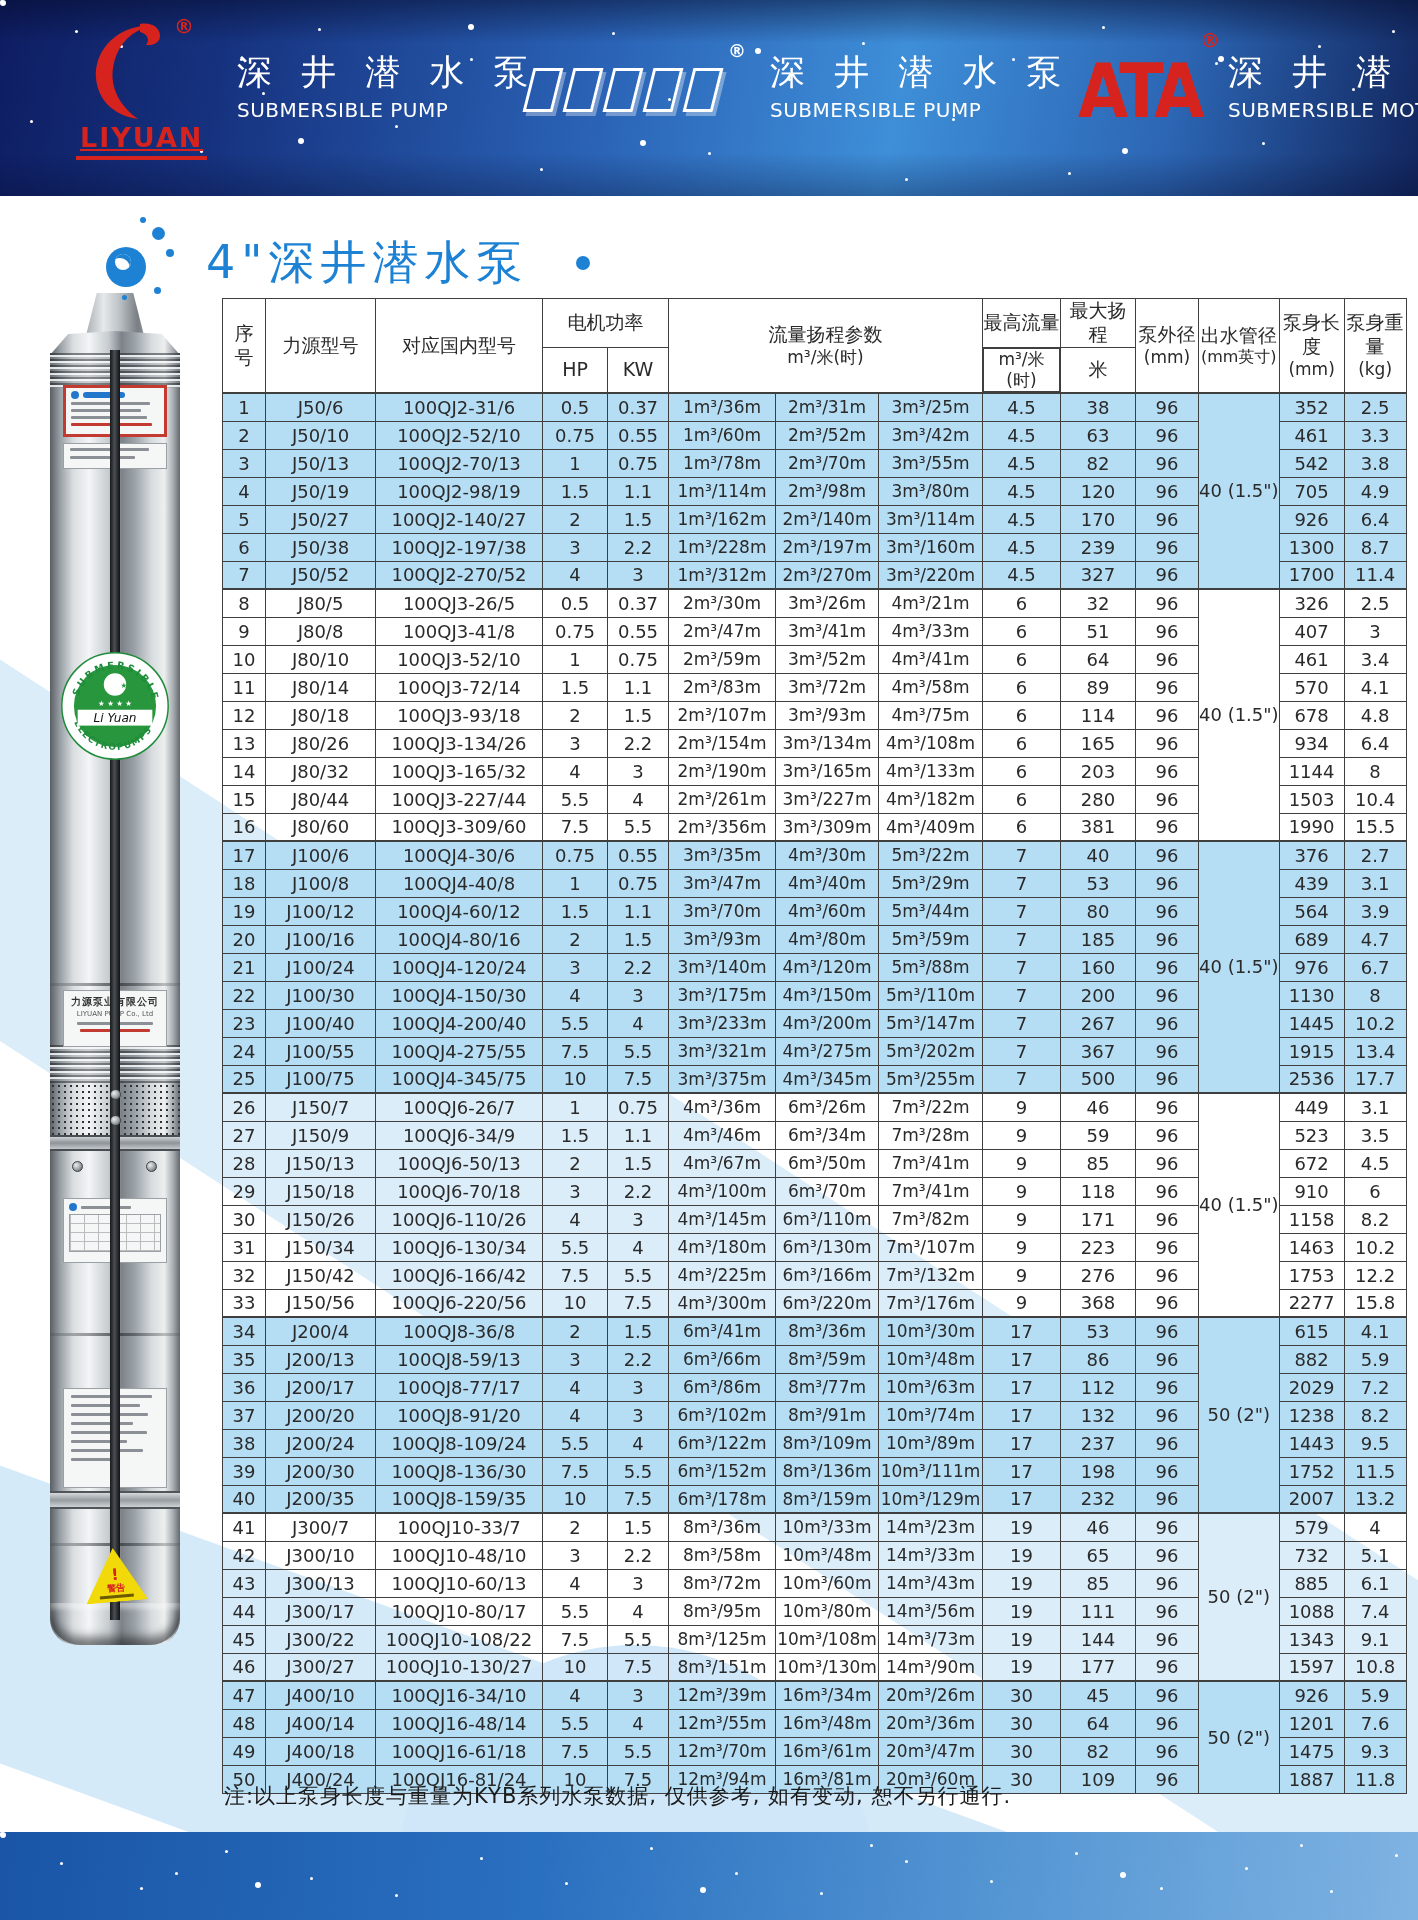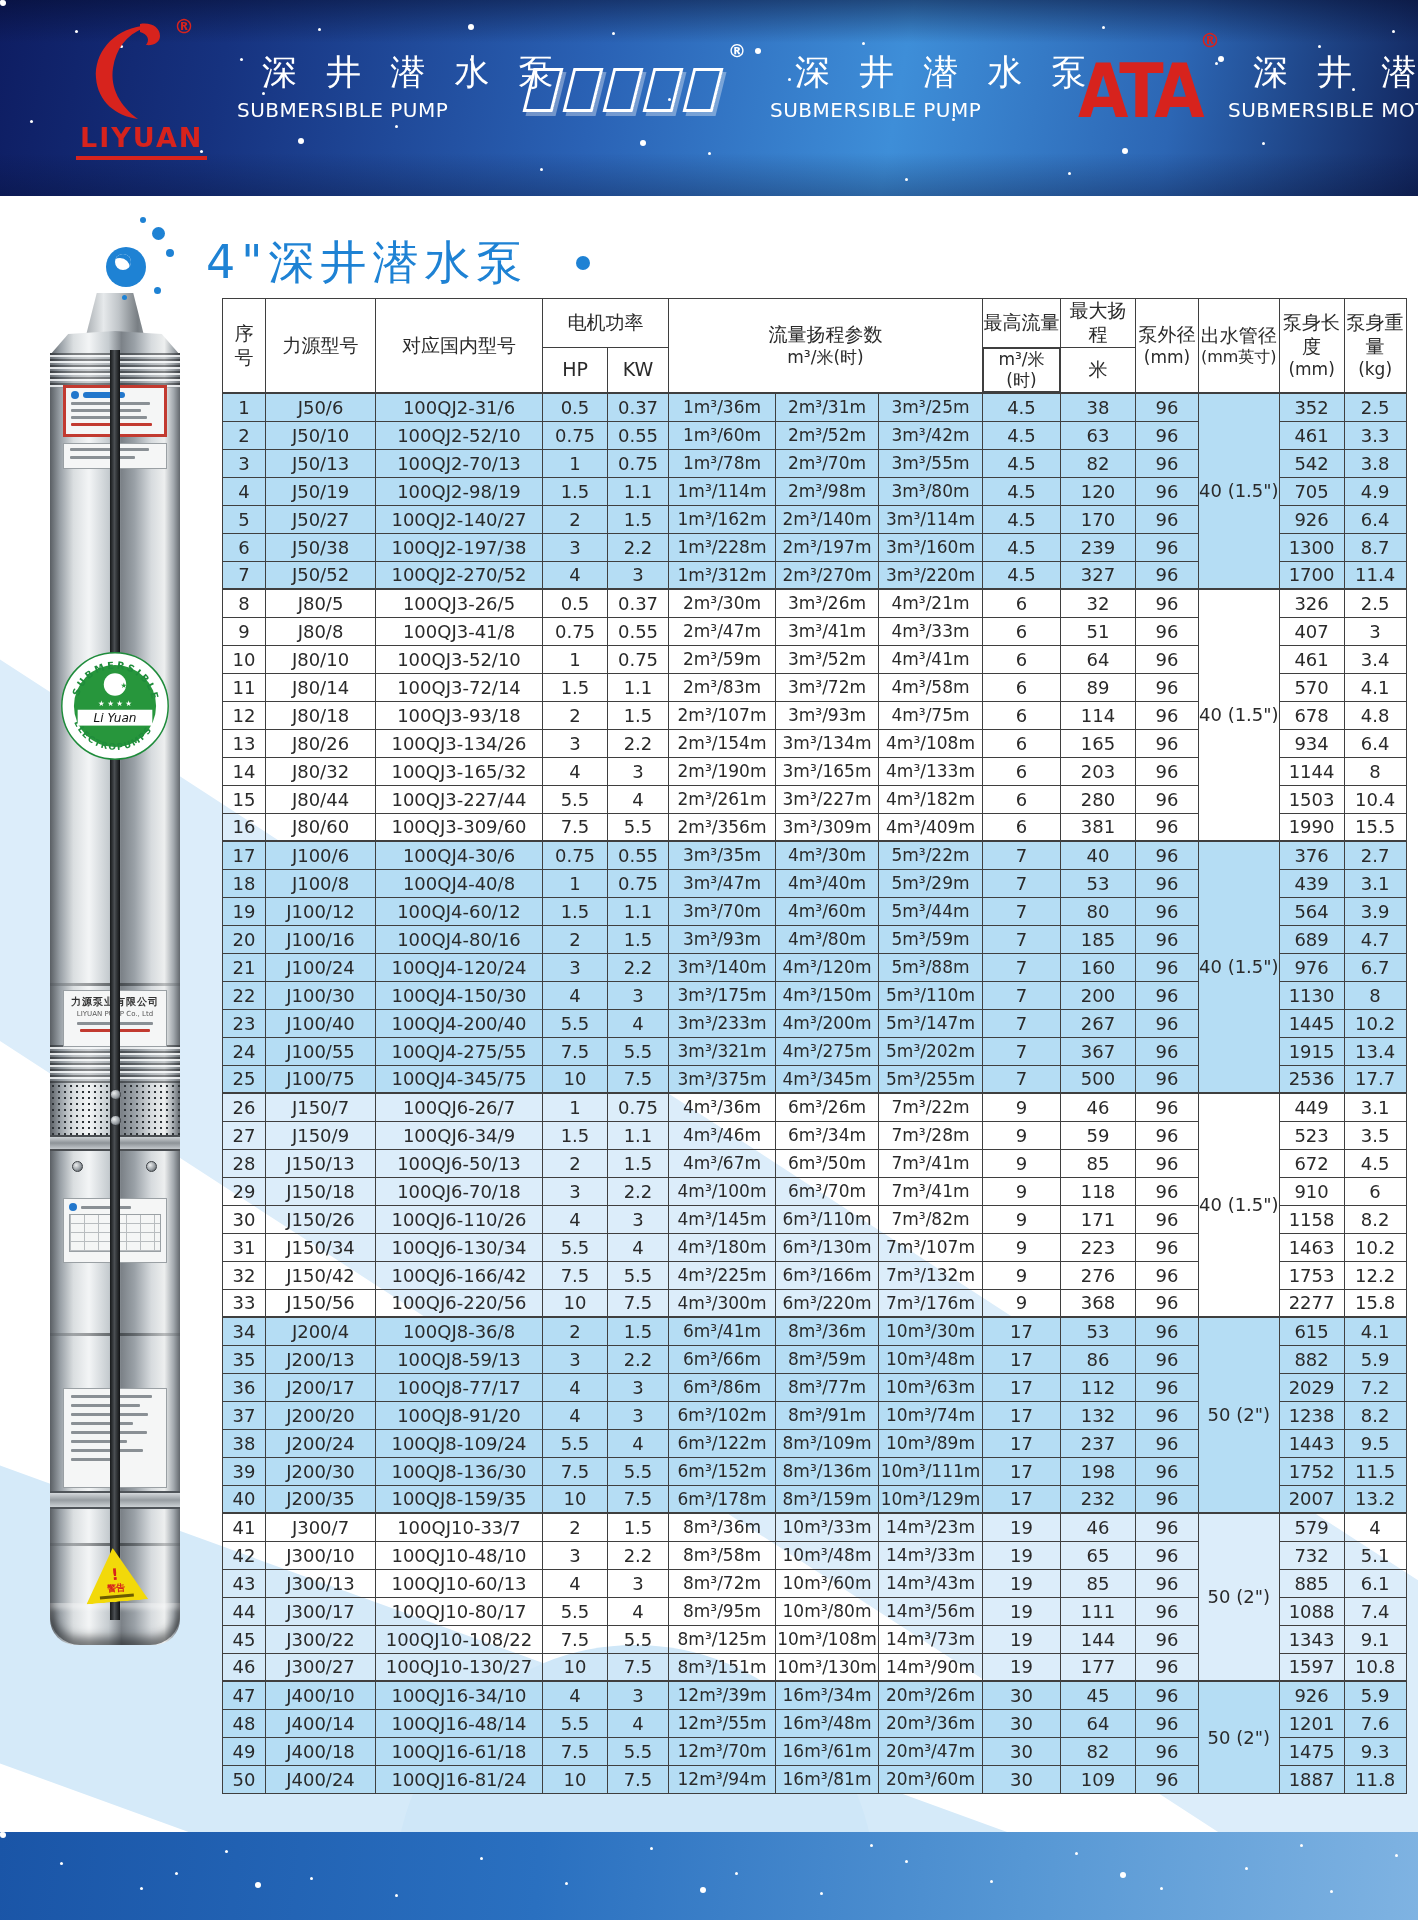--- a/index.html
+++ b/index.html
@@ -14,24 +14,24 @@
 
   
   .banner-top{position:absolute;left:0;top:0;width:1418px;height:196px;z-index:5;
     background:linear-gradient(100deg,#0e1d62 0%,#16327f 16%,#2a62b5 42%,#3e8ed8 63%,#2c66b4 82%,#12265e 100%);}
   .banner-top::after{content:"";position:absolute;inset:0;
     background:linear-gradient(180deg,rgba(4,9,40,.5) 0%,rgba(4,9,40,0) 22%,rgba(4,9,40,0) 78%,rgba(4,9,40,.3) 100%);}
   .stars,.stars-big,.stars2,.stars2-big{position:absolute;border-radius:50%;background:#fff;z-index:2;}
   .stars{width:3px;height:3px;left:0;top:0;box-shadow:120px 45px #fff,200px 150px #fff,262px 92px #fff,318px 28px #fff,395px 125px #fff,470px 58px #fff,540px 168px #fff,612px 32px #fff,668px 98px #fff,708px 152px #fff,788px 78px #fff,862px 42px #fff,905px 178px #fff,952px 118px #fff,1012px 58px #fff,1068px 172px #fff,1102px 26px #fff,1168px 95px #fff,1215px 62px #fff,1262px 142px #fff,1318px 45px #fff,1352px 88px #fff,1392px 30px #fff,240px 58px #fff,30px 120px #fff,75px 30px #fff;}
   .stars-big{width:6px;height:6px;left:0;top:0;box-shadow:468px 24px #fff,755px 48px #fff,1218px 56px #fff,298px 138px #fff,1122px 148px #fff,640px 140px #fff;}
   .brand-block{position:absolute;color:#fff;z-index:3;}
-  .brand-cn{font-size:35px;letter-spacing:9px;line-height:1.15;white-space:nowrap;margin-left:25px;}
+  .brand-cn{font-size:35px;letter-spacing:9px;line-height:1.15;white-space:nowrap;}
   .brand-en{font-size:20px;letter-spacing:0.5px;white-space:nowrap;margin-top:6px;}
   .liyuan-logo{left:82px;top:22px;width:150px;height:150px;}
-  .liyuan-word{position:absolute;left:-6px;top:100px;font-size:27px;font-weight:bold;color:#d7231d;letter-spacing:2px;border-bottom:4px solid #d7231d;padding:0 4px 3px 4px;}
+  .liyuan-word{position:absolute;left:-6px;top:100px;font-size:27px;font-weight:bold;color:#d7231d;letter-spacing:2px;border-bottom:4px solid #d7231d;padding:0 4px 3px 4px;text-decoration:underline;}
   .reg-red{position:absolute;font-size:20px;color:#d7231d;font-weight:bold;}
   .reg-white{position:absolute;font-size:18px;color:#fff;font-weight:bold;}
   .wordmark{left:528px;top:62px;width:210px;height:70px;}
   .wm-block{position:absolute;top:6px;width:30px;height:44px;border:3px solid #fff;transform:skewX(-14deg);background:transparent;box-shadow:4px 4px 0 rgba(255,255,255,.35);}
   .ata-mark{left:1078px;top:40px;width:140px;height:110px;}
   .ata-text{font-size:62px;font-weight:900;color:#d7231d;letter-spacing:-4px;transform:scale(1.05,1.2);transform-origin:left top;line-height:1.4;}
 
   
   .title-row{position:absolute;left:100px;top:218px;height:90px;z-index:4;display:flex;align-items:center;}
   .bubbles{position:relative;width:84px;height:84px;}
@@ -1085,19 +1085,20 @@
           <td class="flow">20m³/60m</td>
           <td>30</td>
           <td>109</td>
           <td>96</td>
           <td>1887</td>
           <td>11.8</td>
         </tr>
       </tbody>
   </table>
 
+  <div class="note">注:以上泵身长度与重量为KYB系列水泵数据, 仅供参考, 如有变动, 恕不另行通行.</div>
 
   <div class="banner-bottom">
     <div class="stars2"></div>
     <div class="stars2-big"></div>
   </div>
 
 </div>
 
 </body></html>

